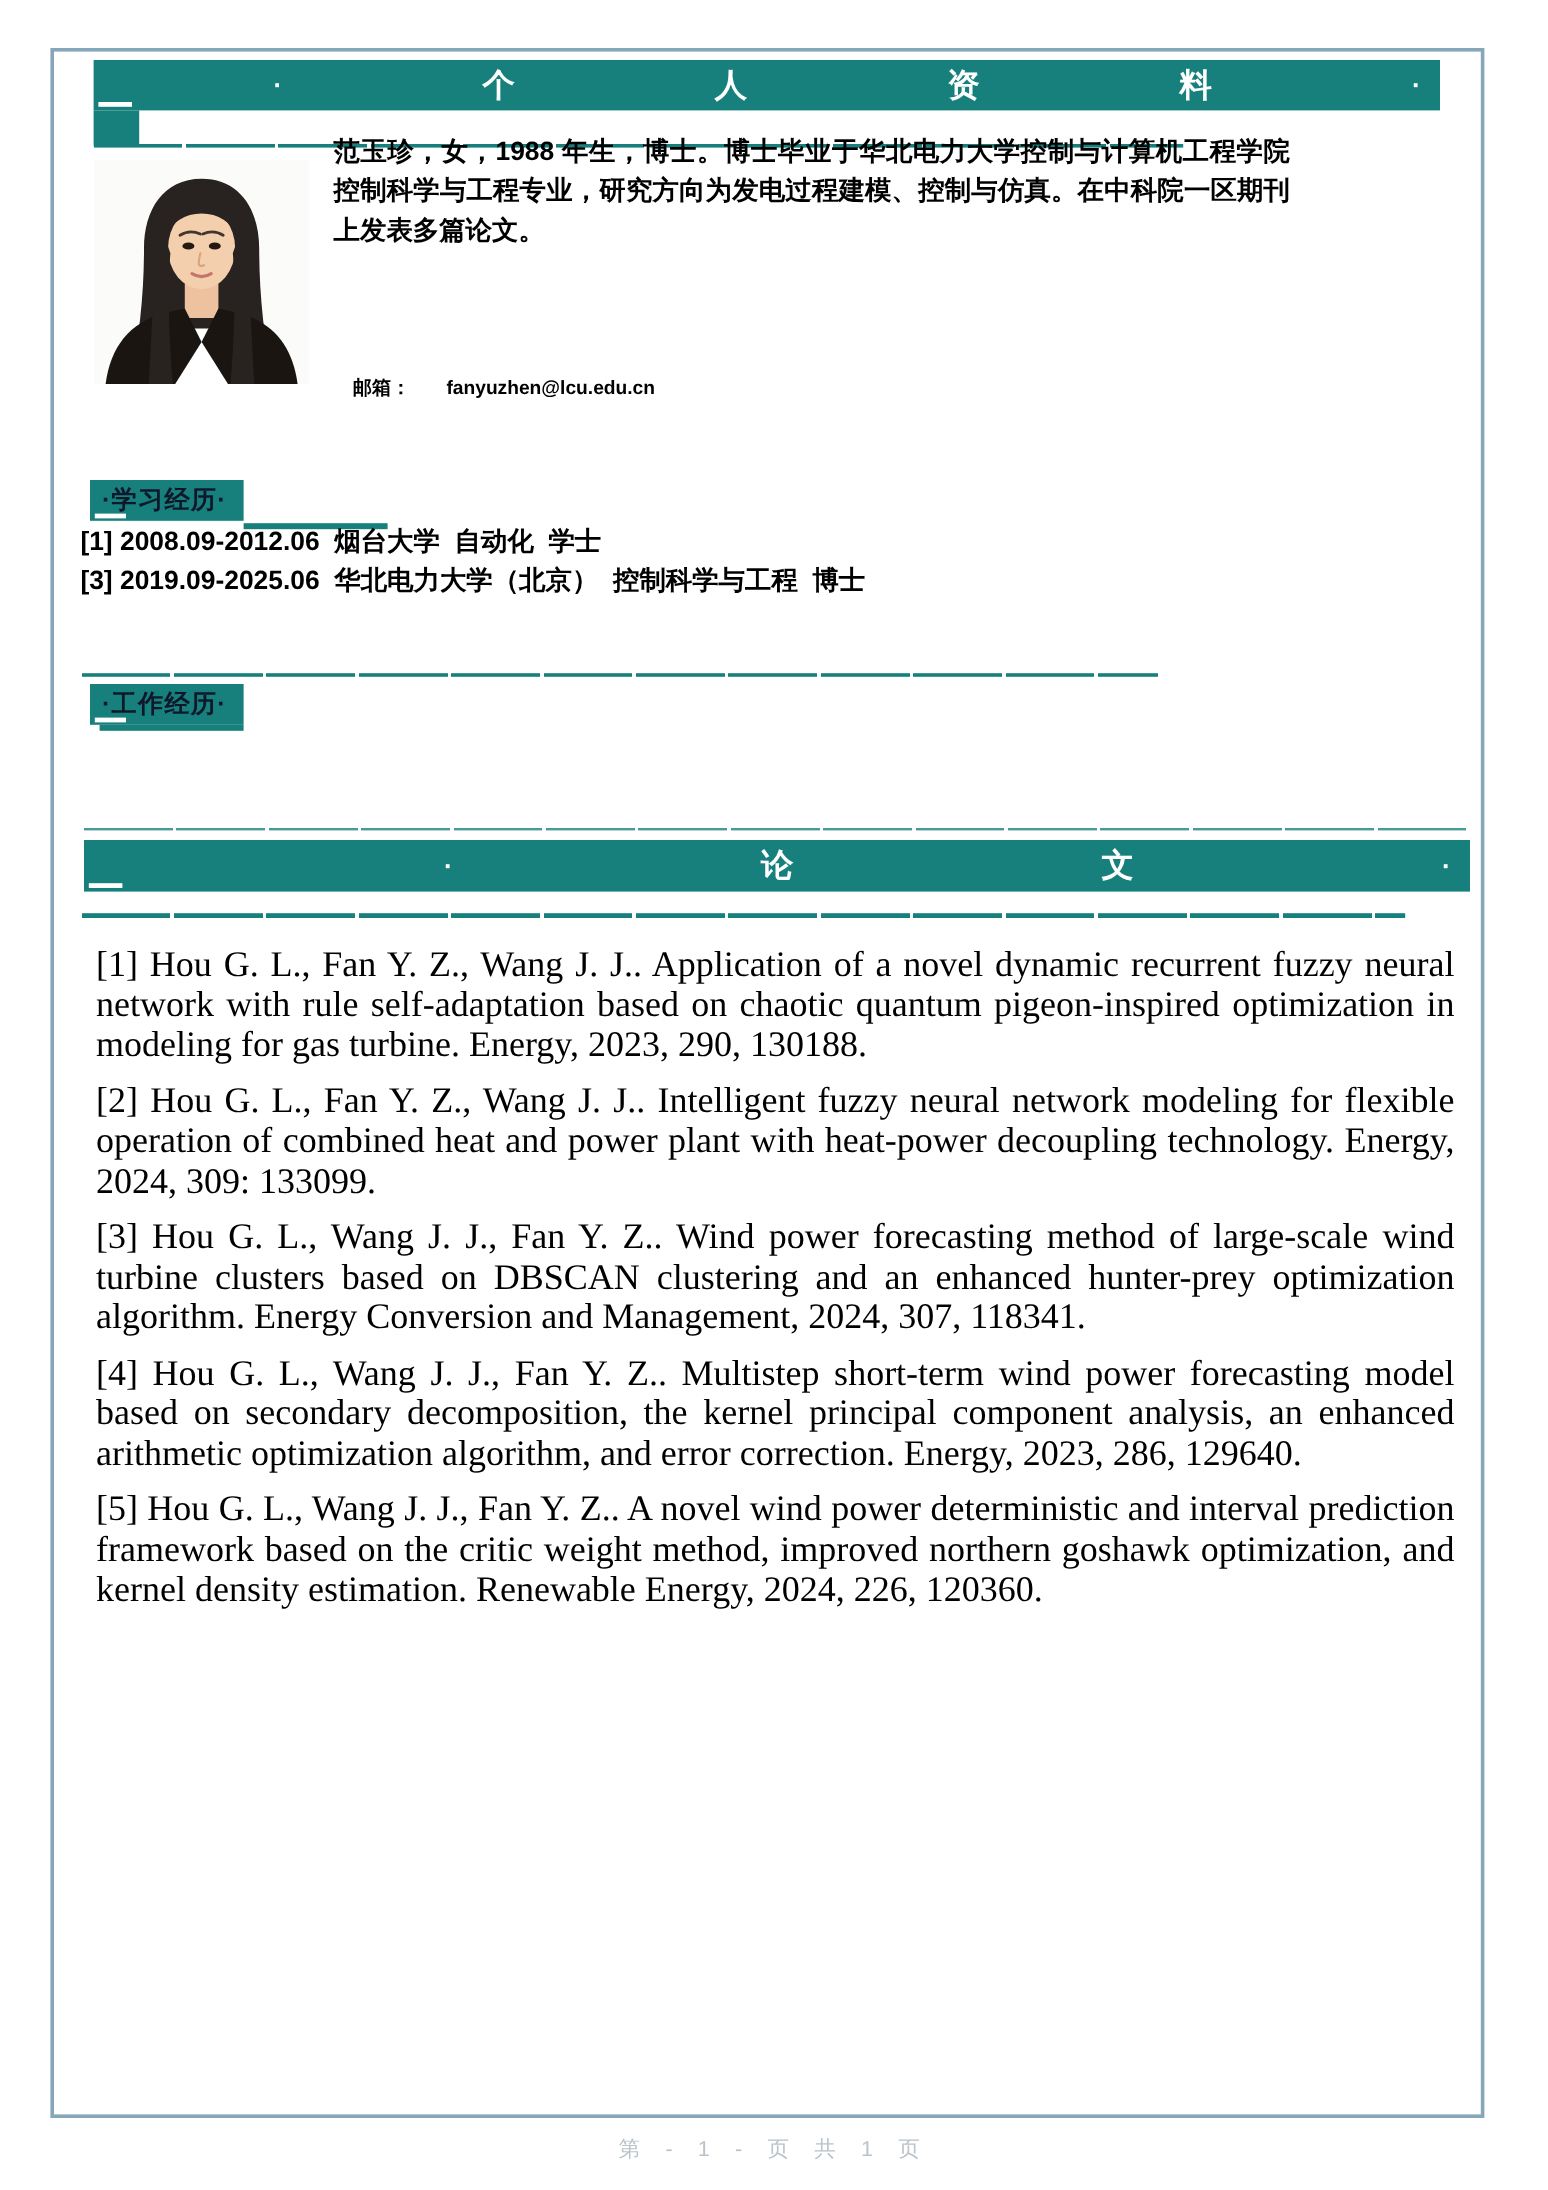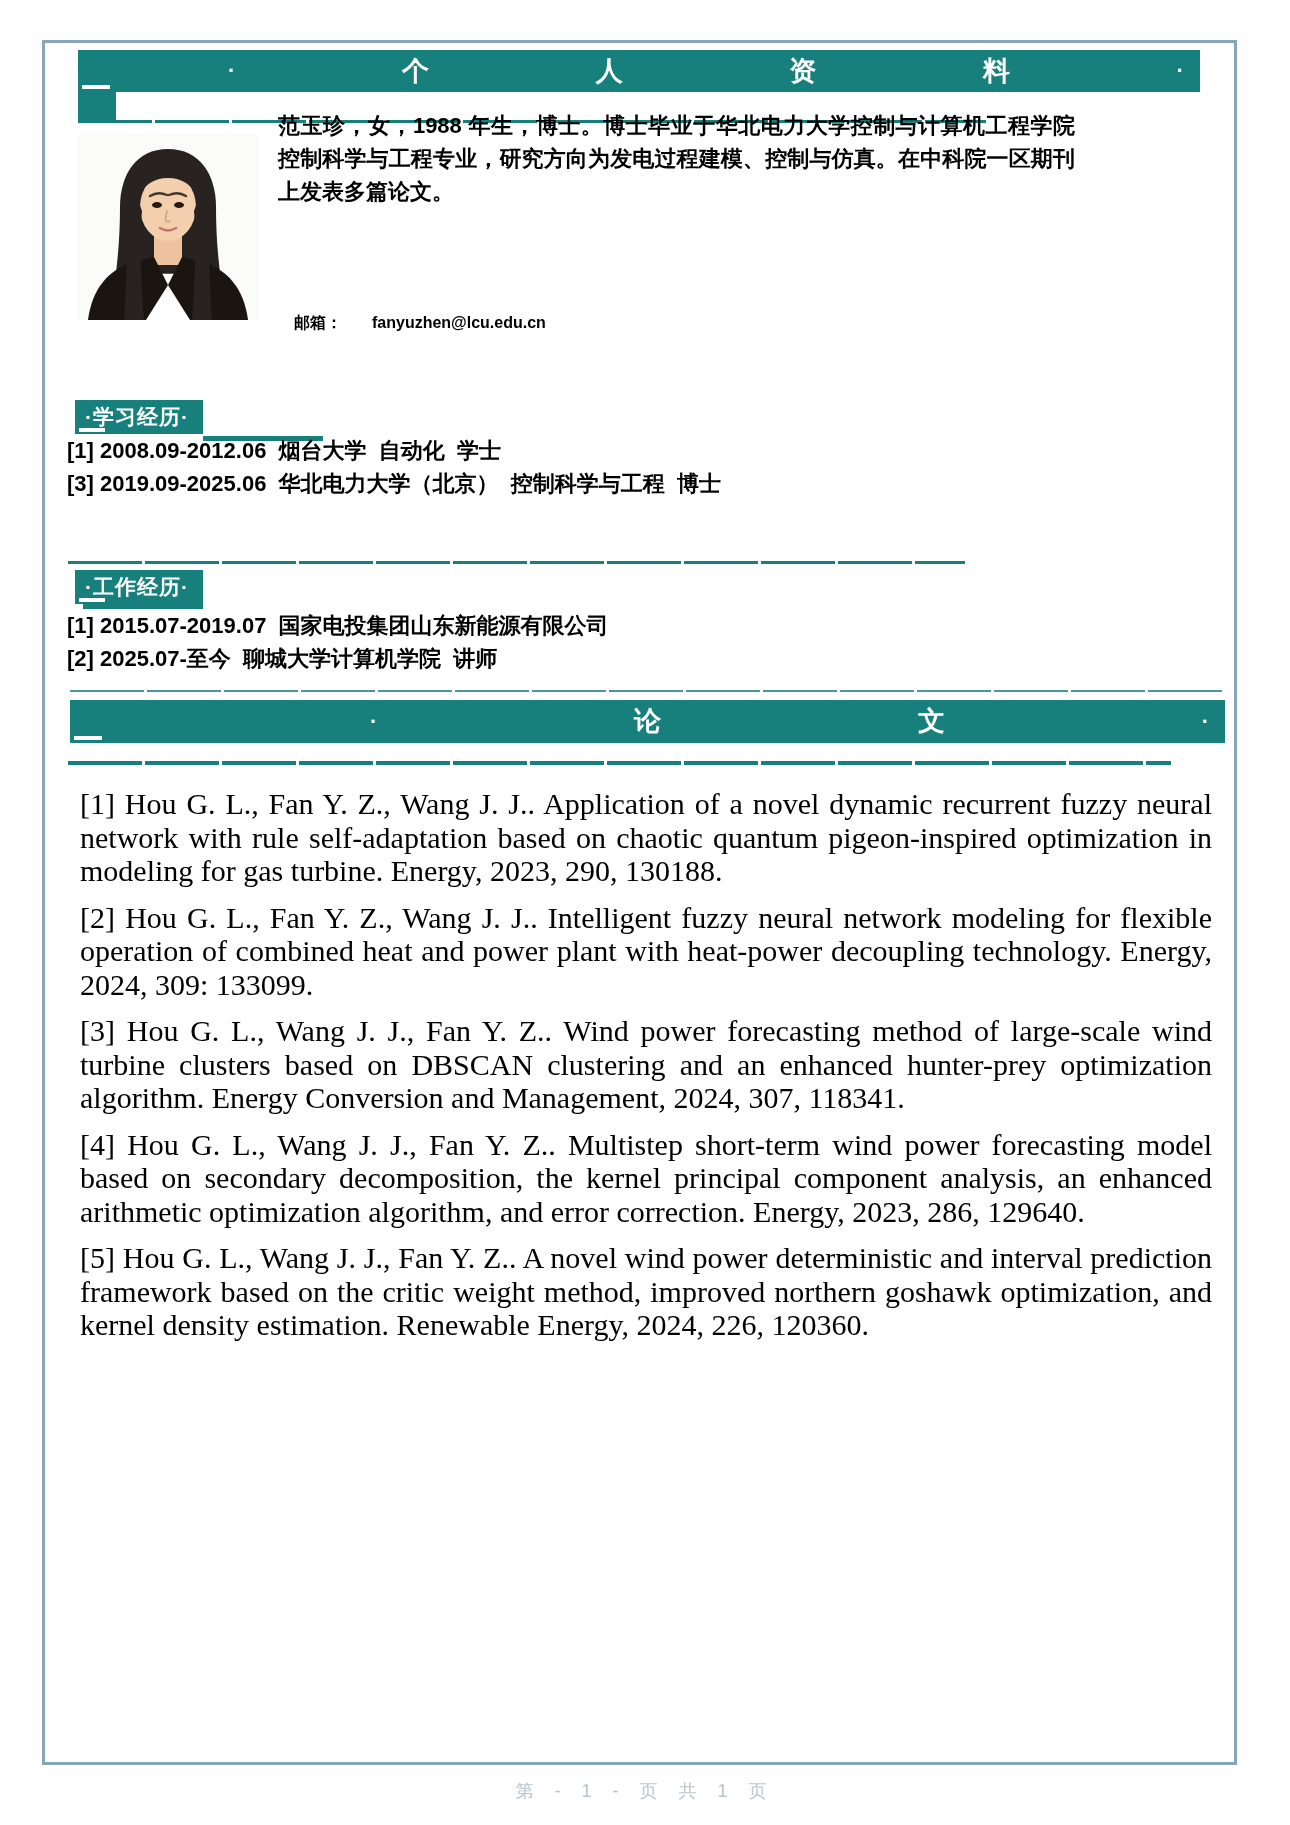--- a/index.html
+++ b/index.html
@@ -39,21 +39,21 @@
     position:absolute;left:233px;top:66px;width:797px;margin:0;
     font-size:22px;font-weight:700;line-height:33px;text-align:justify;
   }
   .email{position:absolute;left:233px;top:254px;margin:16px;font-size:16px;font-weight:700;}
   .email .email-val{margin-left:30px;}
   
   .chip-row{position:absolute;display:flex;align-items:flex-end;height:34px;}
   .chip-edu{left:30px;top:357px;}
   .chip-work{left:30px;top:527px;flex-direction:column;}
   .chip{
-    position:relative;background:var(--teal);color:#ffffff;font-size:21px;font-weight:700;
+    position:relative;background:var(--teal);color:#0f172a;font-size:21px;font-weight:700;
     letter-spacing:1px;padding:5px 14px 6px 10px;line-height:1.1;white-space:nowrap;
   }
   .chip-dash{position:absolute;left:4px;bottom:2px;width:26px;height:4px;background:#fff;}
   .chip-underline{display:block;width:120px;height:5px;background:var(--teal);margin-bottom:-7px;}
   
   .list{position:absolute;margin:0;}
   .edu-list{left:22px;top:391px;}
   .work-list{left:22px;top:566px;}
   .list p{margin:0;font-size:22px;font-weight:700;line-height:33px;white-space:pre-wrap;}
   
@@ -124,24 +124,20 @@
 
     <div class="rule rule-mid"></div>
 
     <div class="chip-row chip-work">
       <span class="chip">
         <span>·工作经历·</span>
         <i class="chip-dash"></i>
       </span>
       <i class="chip-underline"></i>
     </div>
-    <div class="list work-list">
-      <p>[1] 2015.07-2019.07  国家电投集团山东新能源有限公司</p>
-      <p>[2] 2025.07-至今  聊城大学计算机学院  讲师</p>
-    </div>
 
     <div class="rule rule-thin"></div>
     <div class="hbar hbar2">
       <span class="hdot">·</span>
       <span>论</span>
       <span>文</span>
       <span class="hdot">·</span>
       <i class="bar-dash"></i>
     </div>
     <div class="rule rule-pubs"></div>

